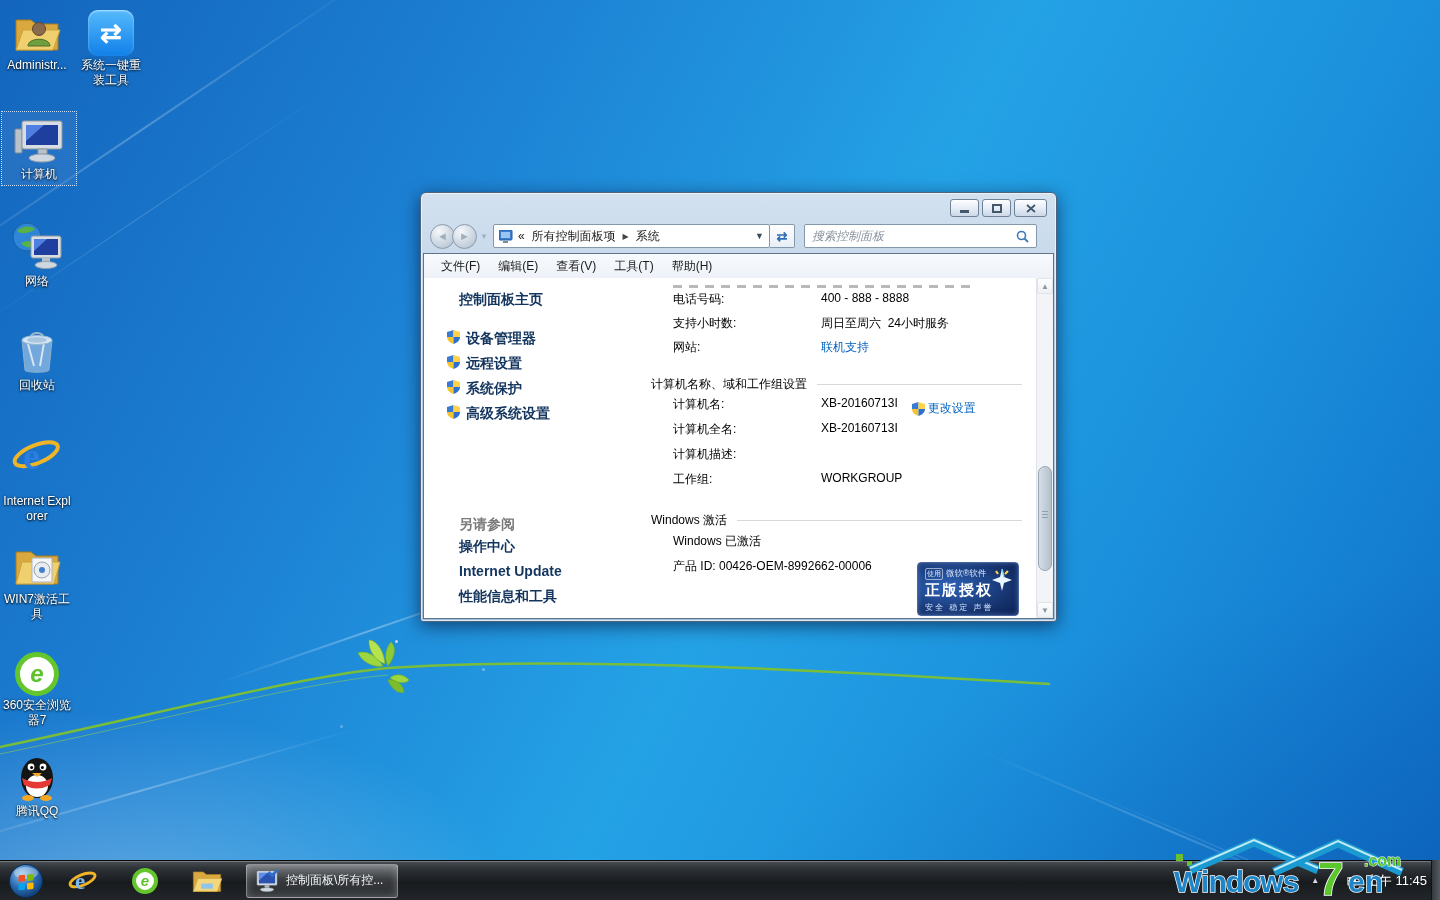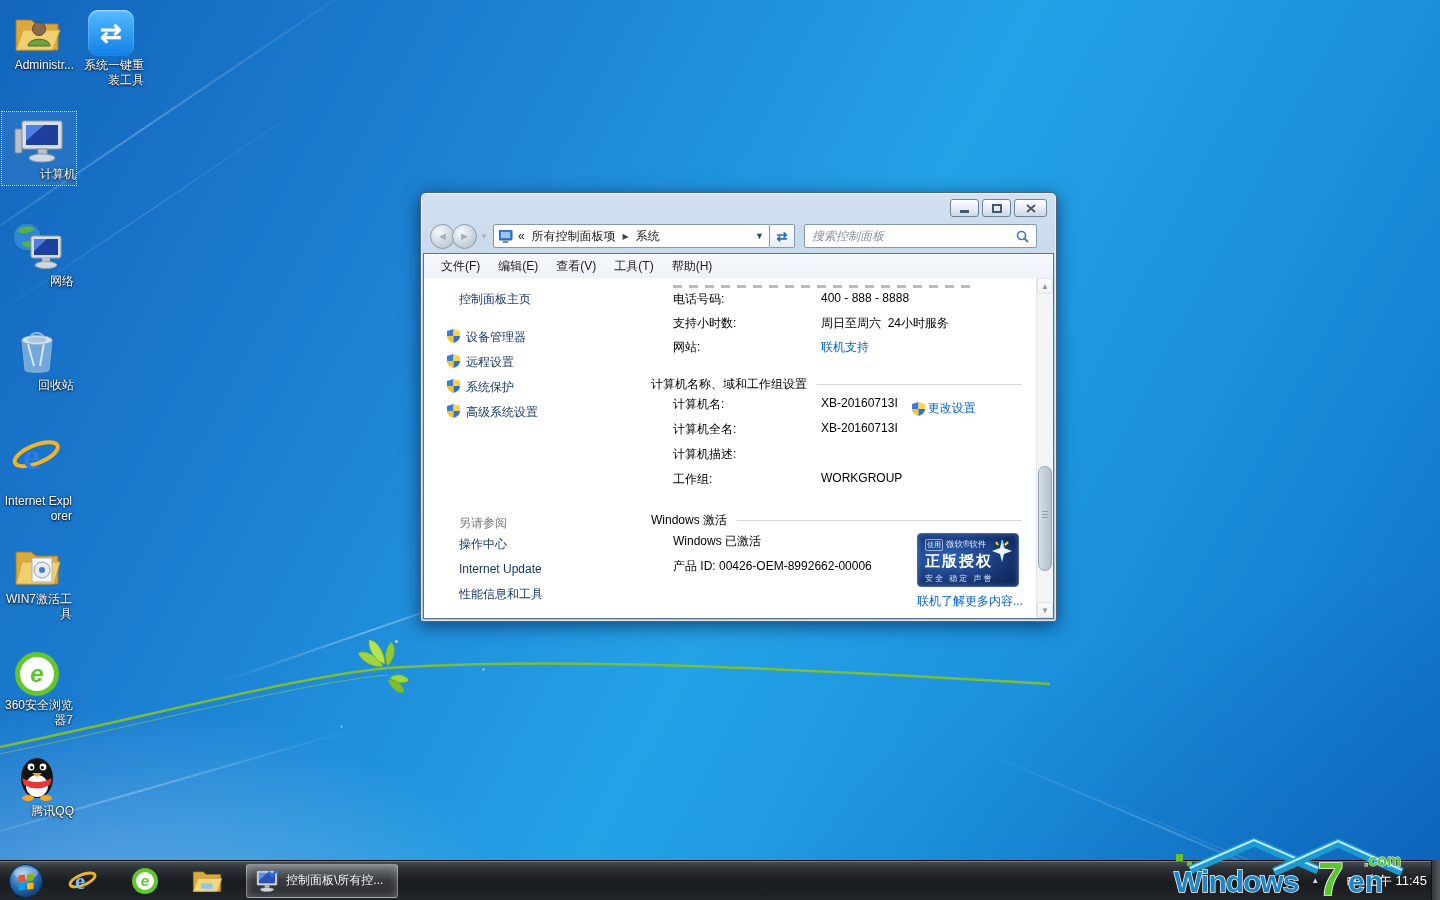--- a/index.html
+++ b/index.html
@@ -18,21 +18,21 @@
   .s2 { left:-60px;  top:210px; width:420px; height:1px; transform:rotate(-34deg); opacity:.35; }
   .s3 { left:210px;  top:628px; width:330px; height:2px; transform:rotate(-19deg); opacity:.6; }
   .s4 { left:-90px;  top:790px; width:460px; height:2px; transform:rotate(-16deg); opacity:.5; }
   .s5 { left:960px;  top:830px; width:420px; height:2px; transform:rotate(23deg);  opacity:.35; }
   .s6 { left:1060px; top:856px; width:360px; height:1px; transform:rotate(23deg);  opacity:.3; }
   .sparkle { position:absolute; width:3px; height:3px; border-radius:50%; background:rgba(255,255,255,.7); }
 
   
   .dicon { position:absolute; width:74px; text-align:center; color:#fff; font-size:12px; cursor:default; }
   .dicon .art { height:50px; display:flex; align-items:flex-end; justify-content:center; margin-bottom:2px; }
-  .dicon .lbl { line-height:15px; text-shadow:0 1px 2px rgba(0,0,0,.9), 0 0 3px rgba(0,0,0,.55); word-break:break-all;text-align:right; }
+  .dicon .lbl { line-height:15px; text-shadow:0 1px 2px rgba(0,0,0,.9), 0 0 3px rgba(0,0,0,.55); word-break:break-all; }
   .dicon.selected { background:rgba(70,130,200,.35); outline:1px dotted rgba(255,255,255,.8); }
   .appsq { width:46px; height:46px; border-radius:10px; background:linear-gradient(180deg,#55bafd,#1080e8); box-shadow:inset 0 1px 2px rgba(255,255,255,.6); display:flex; align-items:center; justify-content:center; color:#fff; font-size:26px; font-weight:bold; }
   .ring360 { width:44px; height:44px; border-radius:50%; border:5px solid #62c62c; background:#fff; display:flex; align-items:center; justify-content:center; color:#5ec32a; font-weight:bold; font-size:24px; font-style:italic; }
 
   
   .window { position:absolute; left:420px; top:192px; width:637px; height:430px; z-index:10;
     border:1px solid #4c647d; border-radius:6px 6px 3px 3px;
     background:linear-gradient(#d3e1ef,#b6cee5 38%,#a5c1db);
     box-shadow:0 4px 18px rgba(0,0,30,.55), inset 0 0 0 1px rgba(255,255,255,.6); }
   .titlebar { height:26px; position:relative; }
@@ -58,41 +58,41 @@
     display:flex; align-items:center; padding:0 7px; }
   .searchbox .ph { flex:1; color:#8a949e; font-style:italic; font-size:12px; }
   .window-inner { position:absolute; left:2px; right:2px; top:60px; bottom:2px; border:1px solid #5f7489;
     background:#fff; display:flex; flex-direction:column; overflow:hidden; }
   .menubar { height:24px; flex:none; background:linear-gradient(#f7fafd,#eef2f8); display:flex; align-items:center;
     padding:0 8px; font-size:12px; color:#1a1a1a; }
   .menubar .mi { padding:3px 9px; }
   .wbody { flex:1; display:flex; min-height:0; }
 
   
-  .nav-pane { width:204px; flex:none; font-size:12px; color:#14355e; position:relative; }
+  .nav-pane { width:204px; flex:none; font-size:14px; color:#14355e; position:relative;font-weight:bold; }
   .nav-home { margin:13px 0 0 35px; }
   .nav-group { margin-top:21px; }
   .nav-task { display:flex; align-items:flex-start; height:25px; padding-left:23px; gap:6px; }
   .see-also { margin:86px 0 0 35px; color:#7a7a7a; }
   .see-item { height:25px; line-height:25px; padding-left:35px; }
 
   
   .content-pane { flex:1; min-width:0; padding:5px 0 0 23px; font-size:12px; color:#000; position:relative; }
   .c-sliver { height:5px; overflow:hidden; margin:0 60px 3px 22px;
     background:repeating-linear-gradient(90deg,#b9b9b9 0 9px, transparent 9px 16px); height:3px; margin-top:2px; }
   .crow { display:flex; height:24px; margin-left:22px; }
   .crow .cl { width:148px; flex:none; }
   .crow .cv { white-space:pre; }
   a.lnk { color:#0563c1; text-decoration:none; }
   .sec { display:flex; align-items:center; margin:13px 14px 3px 0; }
   .sec .rule { flex:1; height:1px; background:#d8d8d8; margin-left:10px; }
   .chg { display:inline-flex; align-items:center; gap:3px; margin-left:14px; }
   .act-flex { display:flex; justify-content:space-between; margin-top:4px; padding-right:15px;gap:24px; }
   .act-left .crow { height:25px; }
-  .act-right { width:104px; text-align:right; }
+  .act-right { width:104px; text-align:right;margin-top:29px; }
   .badge { width:102px; height:54px; border-radius:4px; position:relative; text-align:left;
     border:1px solid #47659f; padding:5px 7px; color:#fff;
     background:radial-gradient(ellipse 90px 40px at 30% 45%, #2e63b8, #16336e 70%, #0d2357);
     box-shadow:inset 0 0 5px rgba(140,190,255,.4); }
   .badge .b1 { font-size:8.5px; display:flex; align-items:center; gap:3px; color:#dce9ff; }
   .badge .use { font-size:7px; border:1px solid rgba(255,255,255,.55); border-radius:2px; padding:0 1px; }
   .badge .b2 { font-size:15px; font-weight:bold; letter-spacing:2px; margin-top:1px; }
   .badge .b3 { font-size:8px; letter-spacing:2px; margin-top:2px; color:#cfe0ff; }
   .badge svg { position:absolute; right:3px; top:4px; }
   .more { margin-top:6px; white-space:nowrap;text-align:right; }

